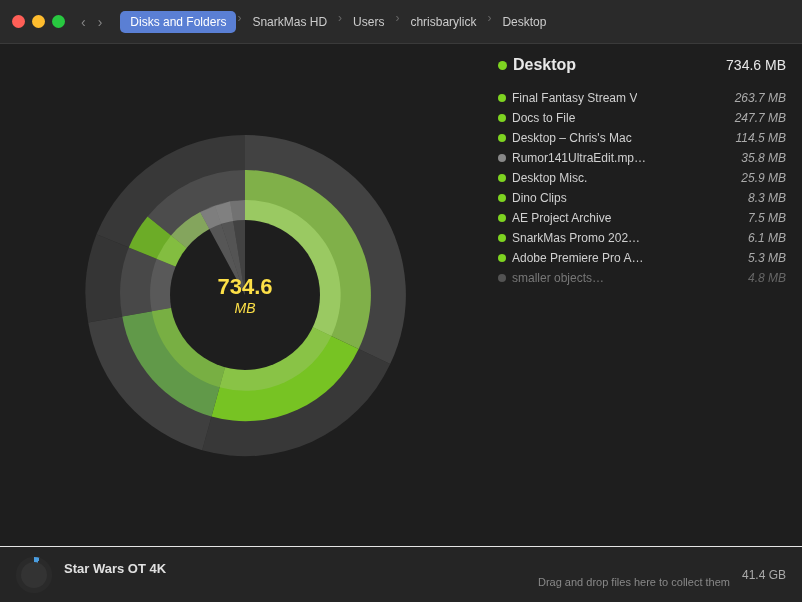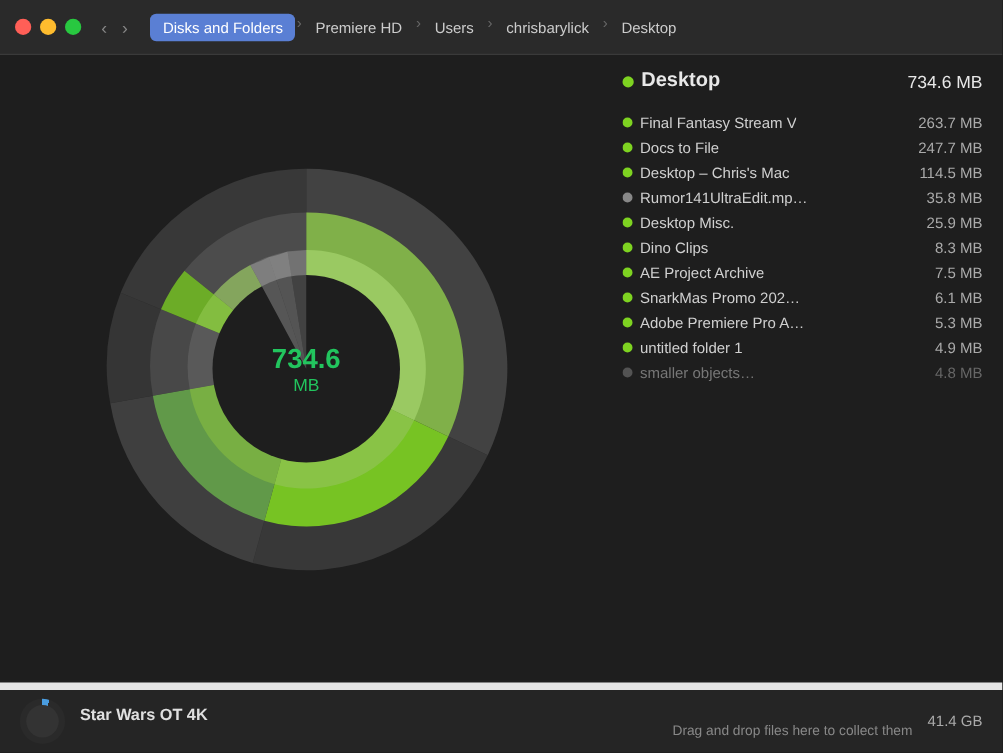--- a/index.html
+++ b/index.html
@@ -145,27 +145,28 @@
       color: #d0d0d0;
       white-space: nowrap;
       overflow: hidden;
       text-overflow: ellipsis;
     }
     .file-size {
       font-size: 12px;
       color: #aaa;
       white-space: nowrap;
       margin-left: 8px;
+      font-style: italic;
     }
 
     
     .bottom-bar {
       height: 56px;
       background: #252525;
-      border-top: 6px solid #e5e5e5;
+      border-top: 1px solid #e5e5e5;
       display: flex;
       align-items: center;
       padding: 0 16px;
       gap: 12px;
     }
     .bottom-disk-icon {
       width: 36px;
       height: 36px;
       border-radius: 50%;
       background: conic-gradient(#4a9de0 0% 5%, #2a2a2a 5% 100%);
@@ -203,49 +204,50 @@
       position: absolute;
     }
     .center-label {
       position: absolute;
       display: flex;
       flex-direction: column;
       align-items: center;
       justify-content: center;
       font-size: 20px;
       font-weight: 700;
-      color: #22c55e;
+      color: #fde047;
       text-align: center;
     }
     .center-label .size {
       font-size: 22px;
       font-weight: 700;
     }
     .center-label .unit {
       font-size: 14px;
       font-weight: 500;
+      font-style: italic;
     }
   </style>
 </head>
 <body>
 
 <div class="titlebar">
   <div class="traffic-lights">
     <div class="traffic-light tl-red"></div>
     <div class="traffic-light tl-yellow"></div>
     <div class="traffic-light tl-green"></div>
   </div>
   <div class="nav-arrows">
     <span class="nav-arrow">‹</span>
     <span class="nav-arrow">›</span>
   </div>
   <div class="breadcrumb" id="breadcrumb-container">
       <span class="breadcrumb-item active">Disks and Folders</span>
       <span class="breadcrumb-sep">›</span>
-      <span class="breadcrumb-item">Premiere HD</span>
+      <span class="breadcrumb-item">SnarkMas HD</span>
       <span class="breadcrumb-sep">›</span>
       <span class="breadcrumb-item">Users</span>
       <span class="breadcrumb-sep">›</span>
       <span class="breadcrumb-item">chrisbarylick</span>
       <span class="breadcrumb-sep">›</span>
       <span class="breadcrumb-item">Desktop</span>
     </div>
 </div>
 
 <div class="main">
@@ -368,27 +370,20 @@
         </div>
         <div class="file-item">
           <div class="file-item-left">
             <span class="file-dot" style="background: rgb(126, 211, 33);"></span>
             <span class="file-name">Adobe Premiere Pro A…</span>
           </div>
           <span class="file-size">5.3 MB</span>
         </div>
         <div class="file-item">
           <div class="file-item-left">
-            <span class="file-dot" style="background: rgb(126, 211, 33);"></span>
-            <span class="file-name">untitled folder 1</span>
-          </div>
-          <span class="file-size">4.9 MB</span>
-        </div>
-        <div class="file-item">
-          <div class="file-item-left">
             <span class="file-dot" style="background: rgb(136, 136, 136); opacity: 0.5;"></span>
             <span class="file-name" style="color: rgb(119, 119, 119);">smaller objects…</span>
           </div>
           <span class="file-size" style="color: rgb(102, 102, 102);">4.8 MB</span>
         </div>
       </div>
   </div>
 </div>
 
 <div class="bottom-bar">

